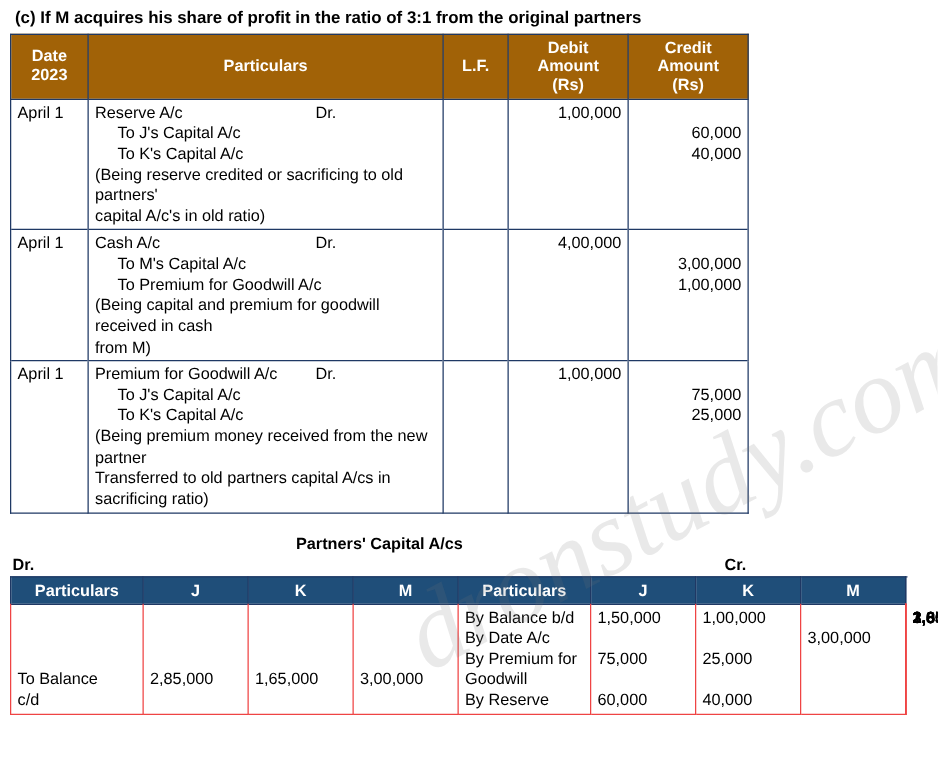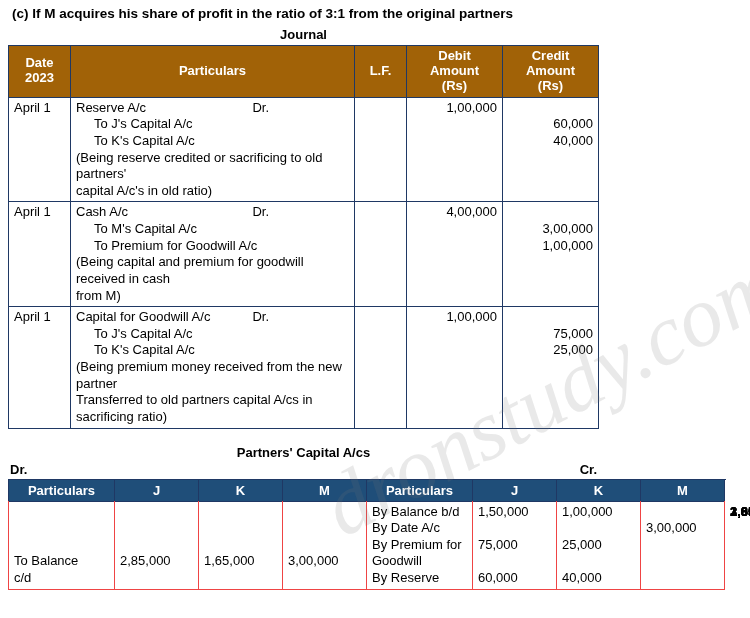--- a/index.html
+++ b/index.html
@@ -143,21 +143,20 @@
     white-space: nowrap;
   }
 </style>
 </head>
 <body>
 
 <div class="page">
 
   <div class="heading">(c) If M acquires his share of profit in the ratio of 3:1 from the original partners</div>
 
-  <div class="journal-title">Journal</div>
 
   <table class="journal">
     <colgroup>
       <col class="c-date">
         <col class="c-part">
         <col class="c-lf">
         <col class="c-debit">
         <col class="c-credit">
     </colgroup>
     <thead>
@@ -229,21 +228,21 @@
           <span class="amt-line">3,00,000</span>
           <span class="amt-line">1,00,000</span>
         </td>
       </tr>
 
       <tr class="entry last">
         <td class="c-date">April 1</td>
         <td class="c-part">
           <span class="amt-line">
             <span class="dr-tag">Dr.</span>
-            <span>Capital for Goodwill A/c</span>
+            <span>Premium for Goodwill A/c</span>
           </span>
           <span class="amt-line indent1">To J's Capital A/c</span>
           <span class="amt-line indent1">To K's Capital A/c</span>
           <span class="amt-line">(Being premium money received from the new partner</span>
           <span class="amt-line">Transferred to old partners capital A/cs in sacrificing ratio)</span>
         </td>
         <td class="c-lf"></td>
         <td class="c-debit">
           <span class="amt-line">1,00,000</span>
           <span class="blank-line"></span>

